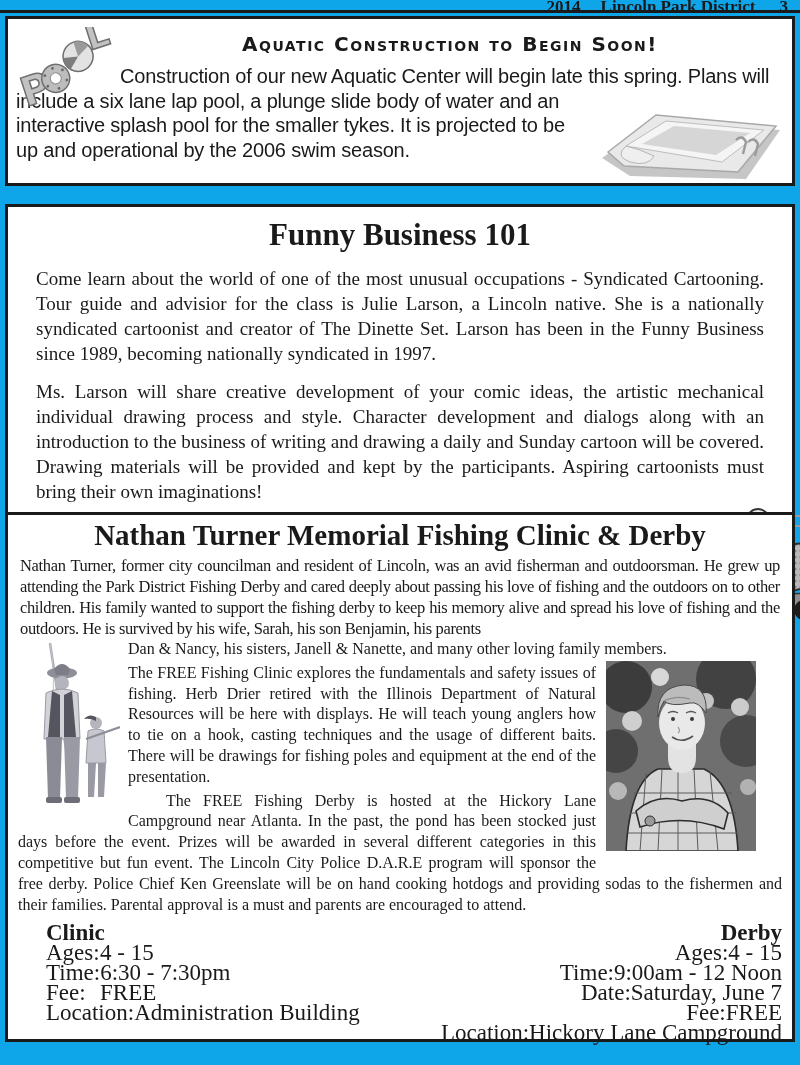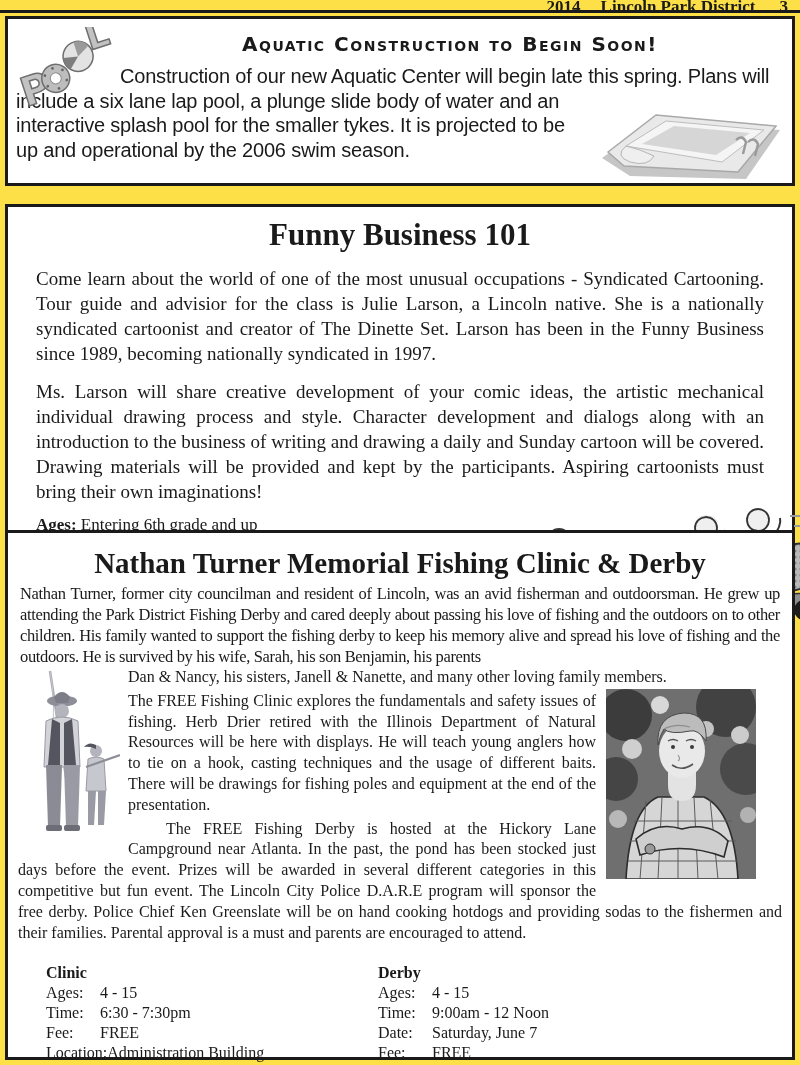--- a/index.html
+++ b/index.html
@@ -1,32 +1,32 @@
 <!DOCTYPE html>
 <html><head>
 <meta charset="utf-8">
 <style>
   html,body { margin:0; padding:0; background:#ffffff; }
   .page {
     position:relative; width:800px; height:1065px; overflow:hidden;
-    background:#fde047; color:#1a1a1a;
+    background:#0ea5e9; color:#1a1a1a;
     font-family:"Liberation Serif", serif;
   }
   
   .masthead { position:absolute; top:-3px; right:12px; font-weight:bold; font-size:17px; white-space:nowrap; }
   .masthead .yr { margin-right:20px; }
   .masthead .pg { margin-left:24px; }
   .masthead-rule { position:absolute; top:10px; left:0; width:800px; height:3px; background:#1a1a1a; }
 
   
   .box { position:absolute; left:5px; width:790px; box-sizing:border-box;
          border:3px solid #1a1a1a; background:#fff; }
   #box-aquatic { top:16px;  height:170px; padding:2px 8px 2px 8px; }
   #box-funny   { top:204px; height:337px; padding:2px 28px; }
-  #box-fishing { top:530px; height:530px; padding:12px 10px; }
+  #box-fishing { top:512px; height:530px; padding:2px 10px; }
 
   
   .aq-logo { position:absolute; top:8px; left:6px; width:102px; height:82px; }
   .aq-title { margin:6px 0 0 100px; text-align:center;
     font-family:"DejaVu Sans", sans-serif; font-weight:bold; font-variant:small-caps;
     letter-spacing:1.5px; font-size:20px; line-height:34px; white-space:nowrap; }
   .aq-body { font-family:"Liberation Sans", sans-serif; font-size:20px; line-height:24.5px;
     letter-spacing:-0.2px; }
   .aq-body p { margin:3px 0 0 0; text-indent:104px; }
   .pool-spacer { float:right; width:1px; height:36px; }
@@ -46,24 +46,24 @@
   .ft-title { text-align:center; font-weight:bold; font-size:29px; margin:2px 0 2px 0; }
   .ft-p1 { font-size:16.5px; line-height:21px; text-align:justify; margin:3px 2px 0 2px; letter-spacing:-0.35px; }
   .ft-wrap { font-size:16px; line-height:20.8px; }
   .ft-wrap p { margin:0; text-align:justify; }
   .ft-wrap p.p2 { margin-top:3px; }
   .ft-wrap p.p3 { margin-top:3px; text-indent:38px; }
   .fisherman { float:left; width:100px; height:172px; margin:0 8px 2px 2px; }
   .photo-spacer { float:right; width:1px; height:22px; }
   .photo { float:right; clear:right; width:150px; height:190px; margin:0 26px 4px 10px; }
 
-  .cd-block { display:flex; margin-top:20px; font-size:16px; line-height:20px; }
+  .cd-block { display:flex; margin-top:8px; font-size:23px; line-height:20px; }
   .cd-col { box-sizing:border-box; }
   .cd-col1 { width:360px; padding-left:28px; }
-  .cd-col2 { flex:1; }
+  .cd-col2 { flex:1;text-align:right; }
   .cd-title { font-weight:bold; }
   .cd-label { display:inline-block; min-width:54px; }
 </style>
 </head>
 <body>
 
 <div class="page">
 
   <div class="masthead">
     <span class="yr">2014</span><span>Lincoln Park District</span><span class="pg">3</span>

